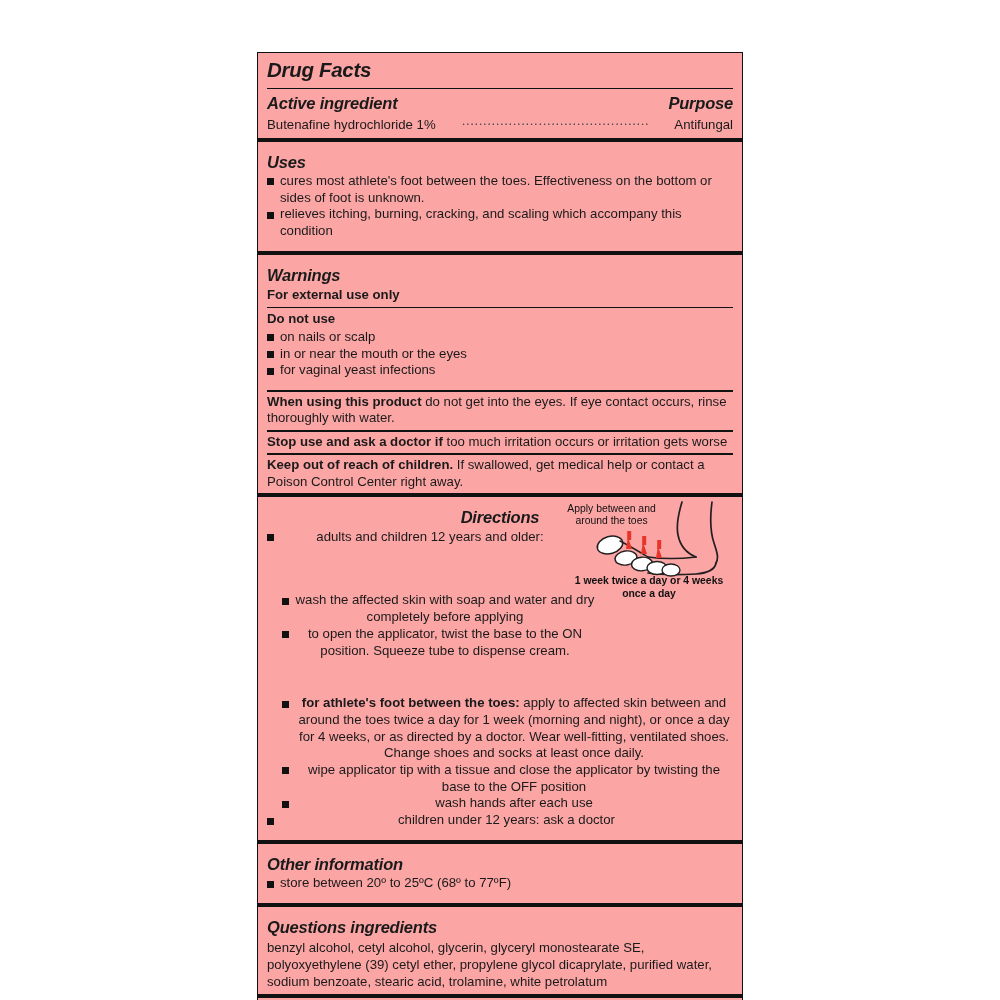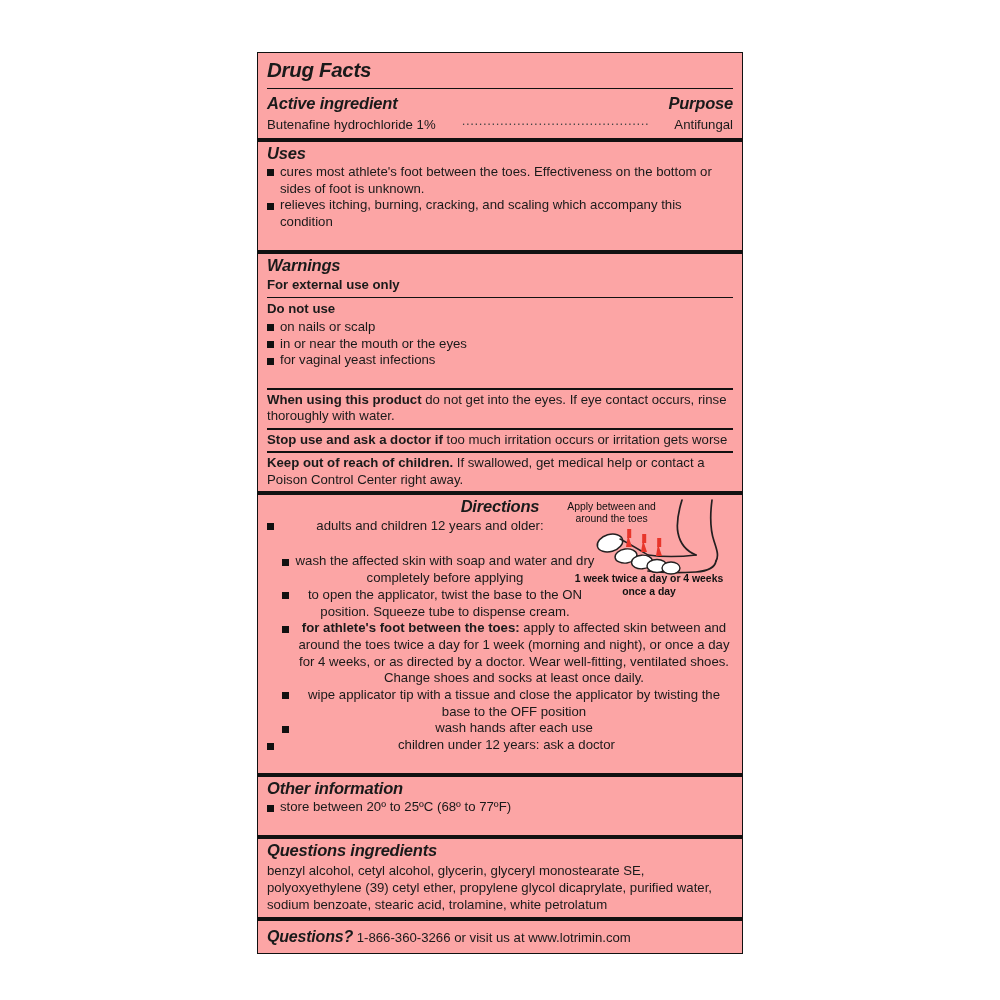--- a/index.html
+++ b/index.html
@@ -45,21 +45,21 @@
     letter-spacing: -0.3px;
     line-height: 1;
     padding: 7px 9px 7px 9px;
   }
   .h-sec {
     font-style: italic;
     font-weight: bold;
     font-size: 16.5px;
     letter-spacing: -0.2px;
     line-height: 1.12;
-    padding: 2px 9px 2px 9px;
+    padding: 11px 9px 2px 9px;
   }
   .h-sec-row {
     display: flex;
     justify-content: space-between;
     align-items: baseline;
     font-style: italic;
     font-weight: bold;
     font-size: 16.5px;
     letter-spacing: -0.2px;
     padding: 5px 9px 2px 9px;
@@ -84,24 +84,25 @@
     padding: 2px 9px 3px 9px;
   }
   .txt b {
     font-weight: bold;
   }
 
   
   ul.blist {
     list-style: none;
     margin: 0;
-    padding: 0 9px 19px 9px;
+    padding: 0 9px 11px 9px;
   }
   ul.blist.l2 {
     padding: 0 9px 0 24px;
+    margin-top: 36px;
   }
   ul.blist li {
     position: relative;
     font-size: 13.2px;
     line-height: 1.265;
     padding-left: 13px;
     margin: 0 0 0 0;
   }
   ul.blist li::before {
     content: "";

